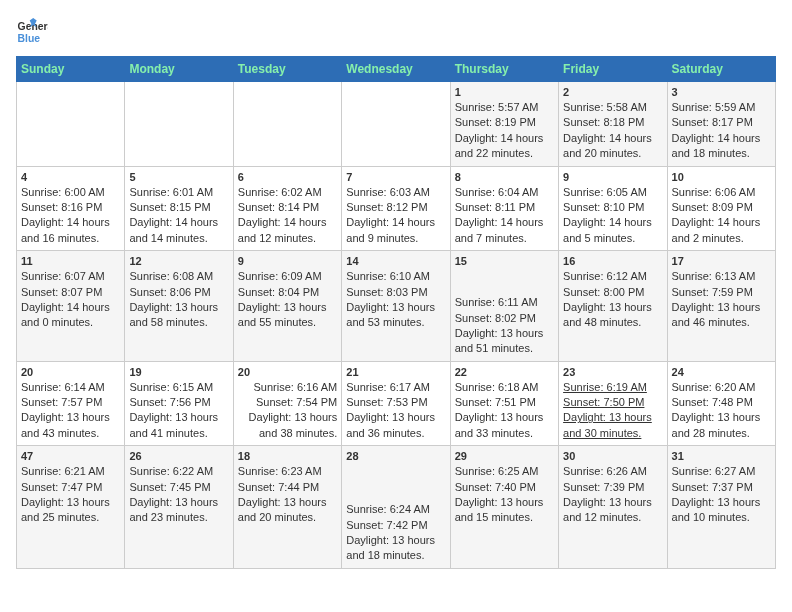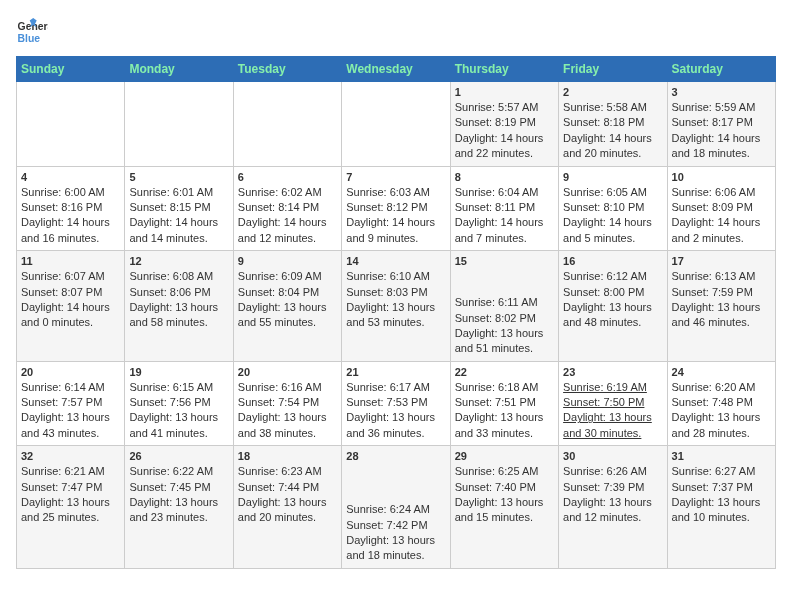--- a/index.html
+++ b/index.html
@@ -254,21 +254,21 @@
         </td>
         <td>
           <span class="day-number">19</span>
           <div class="day-info" style="white-space: pre-line;">Sunrise: 6:15 AM
 Sunset: 7:56 PM
 Daylight: 13 hours
 and 41 minutes.</div>
         </td>
         <td>
           <span class="day-number">20</span>
-          <div class="day-info" style="white-space: pre-line;">Sunrise: 6:16 AM
+          <div class="day-info" style="white-space: pre-line; text-align: right;">Sunrise: 6:16 AM
 Sunset: 7:54 PM
 Daylight: 13 hours
 and 38 minutes.</div>
         </td>
         <td>
           <span class="day-number">21</span>
           <div class="day-info" style="white-space: pre-line;">Sunrise: 6:17 AM
 Sunset: 7:53 PM
 Daylight: 13 hours
 and 36 minutes.</div>
@@ -290,21 +290,21 @@
         <td>
           <span class="day-number">24</span>
           <div class="day-info" style="white-space: pre-line;">Sunrise: 6:20 AM
 Sunset: 7:48 PM
 Daylight: 13 hours
 and 28 minutes.</div>
         </td>
       </tr>
       <tr>
         <td>
-          <span class="day-number">32</span>
+          <span class="day-number">47</span>
           <div class="day-info" style="white-space: pre-line;">Sunrise: 6:21 AM
 Sunset: 7:47 PM
 Daylight: 13 hours
 and 25 minutes.</div>
         </td>
         <td>
           <span class="day-number">26</span>
           <div class="day-info" style="white-space: pre-line;">Sunrise: 6:22 AM
 Sunset: 7:45 PM
 Daylight: 13 hours

